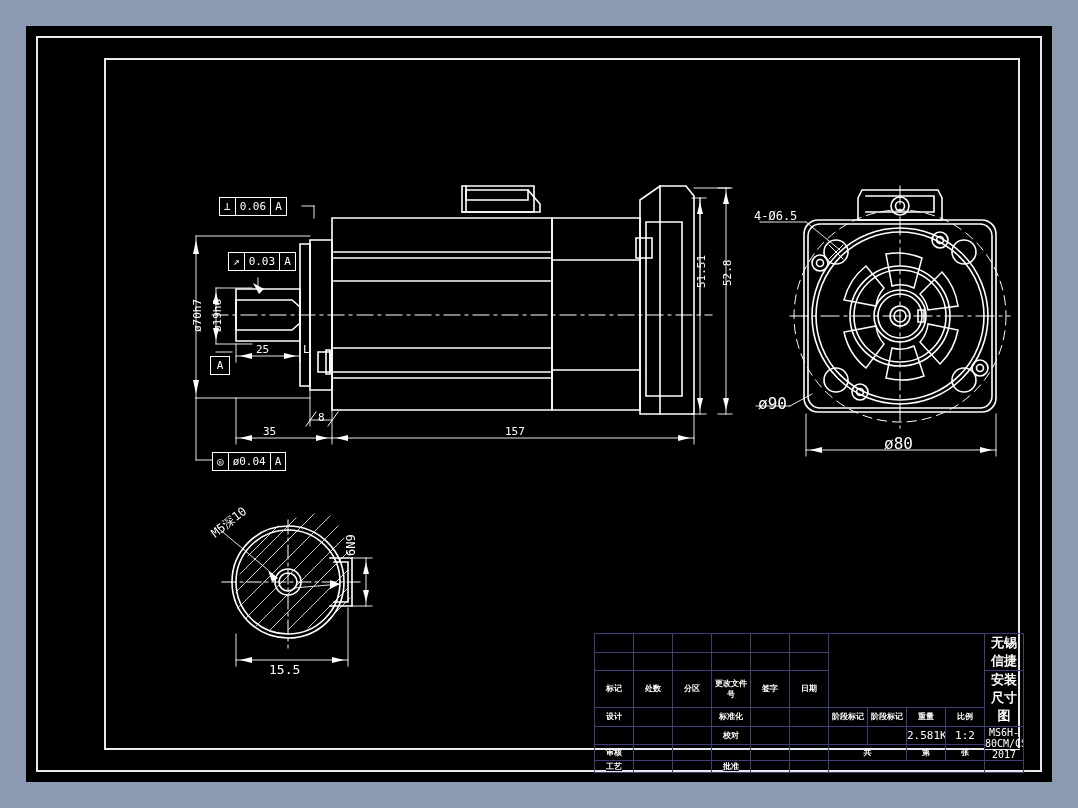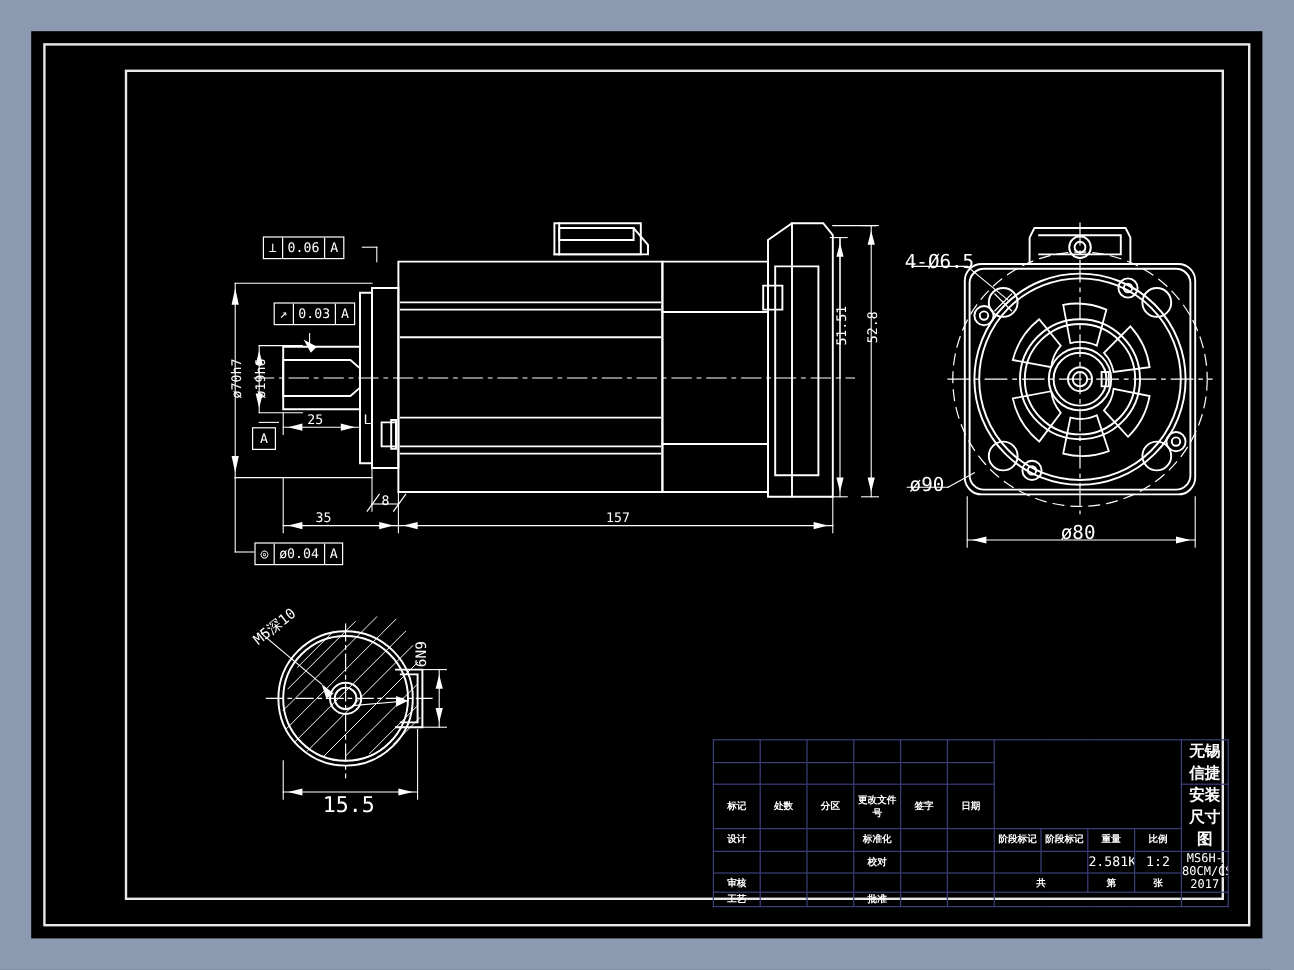--- a/index.html
+++ b/index.html
@@ -13,21 +13,21 @@
        font-size:11px;letter-spacing:0px;line-height:1;}
   .lbl.v{transform-origin:0 0;}
   .cn{font-family:"DejaVu Sans",sans-serif;font-weight:bold;}
   .gdt{position:absolute;border:1px solid #fff;display:flex;align-items:stretch;height:17px;background:#000;}
   .gdt > div{display:flex;align-items:center;justify-content:center;padding:0 4px;color:#fff;
              font-family:"DejaVu Sans Mono",monospace;font-size:11px;line-height:1;}
   .gdt > div + div{border-left:1px solid #fff;text-align:right;}
   .datum{position:absolute;border:1px solid #fff;width:18px;height:17px;color:#fff;background:#000;
          display:flex;align-items:center;justify-content:center;font-family:"DejaVu Sans Mono",monospace;font-size:11px;}
   
-  #tb{position:absolute;left:594px;top:616px;width:430px;height:104px;text-decoration:underline;}
+  #tb{position:absolute;left:594px;top:633px;width:430px;height:104px;text-decoration:underline;}
   #tb table{border-collapse:collapse;width:430px;height:140px;table-layout:fixed;}
   #tb td{border:1px solid #3b3f7a;color:#fff;font-size:8px;text-align:center;padding:0;
          font-family:"DejaVu Sans",sans-serif;font-weight:bold;overflow:hidden;}
   #tb td.mono{font-family:"DejaVu Sans Mono",monospace;font-weight:normal;font-size:11px;}
   #tb td.big{font-size:13px;}
   #tb td.blank{border-color:#3b3f7a;}
 </style>
 </head>
 <body>
 
@@ -292,27 +292,27 @@
   <div class="lbl v" style="left:192px;top:332px;transform:rotate(-90deg);">ø70h7</div>
   <div class="lbl v" style="left:212px;top:332px;transform:rotate(-90deg);">ø19h6</div>
   <div class="lbl" style="left:256px;top:344px;">25</div>
   <div class="lbl" style="left:303px;top:344px;">L</div>
   <div class="lbl" style="left:318px;top:412px;">8</div>
   <div class="lbl" style="left:263px;top:426px;">35</div>
   <div class="lbl" style="left:505px;top:426px;">157</div>
   <div class="lbl v" style="left:696px;top:288px;transform:rotate(-90deg);">51.51</div>
   <div class="lbl v" style="left:722px;top:286px;transform:rotate(-90deg);">52.8</div>
 
-  <div class="lbl" style="left:754px;top:210px;font-size:16px;">4-Ø6.5</div>
+  <div class="lbl" style="left:754px;top:210px;font-size:12px;">4-Ø6.5</div>
   <div class="lbl" style="left:758px;top:396px;font-size:16px;">ø90</div>
   <div class="lbl" style="left:884px;top:436px;font-size:16px;">ø80</div>
 
   <div class="lbl" style="left:209px;top:530px;transform:rotate(-38deg);transform-origin:0 0;font-size:12px;">M5深10</div>
   <div class="lbl v" style="left:345px;top:556px;transform:rotate(-90deg);font-size:12px;">6N9</div>
-  <div class="lbl" style="left:269px;top:663px;font-size:18px;">15.5</div>
+  <div class="lbl" style="left:269px;top:663px;font-size:13px;">15.5</div>
 
   <div id="tb">
     <table>
       <tbody>
           <tr>
         <td class="blank"></td>
         <td class="blank"></td>
         <td class="blank"></td>
         <td class="blank"></td>
         <td class="blank"></td>

